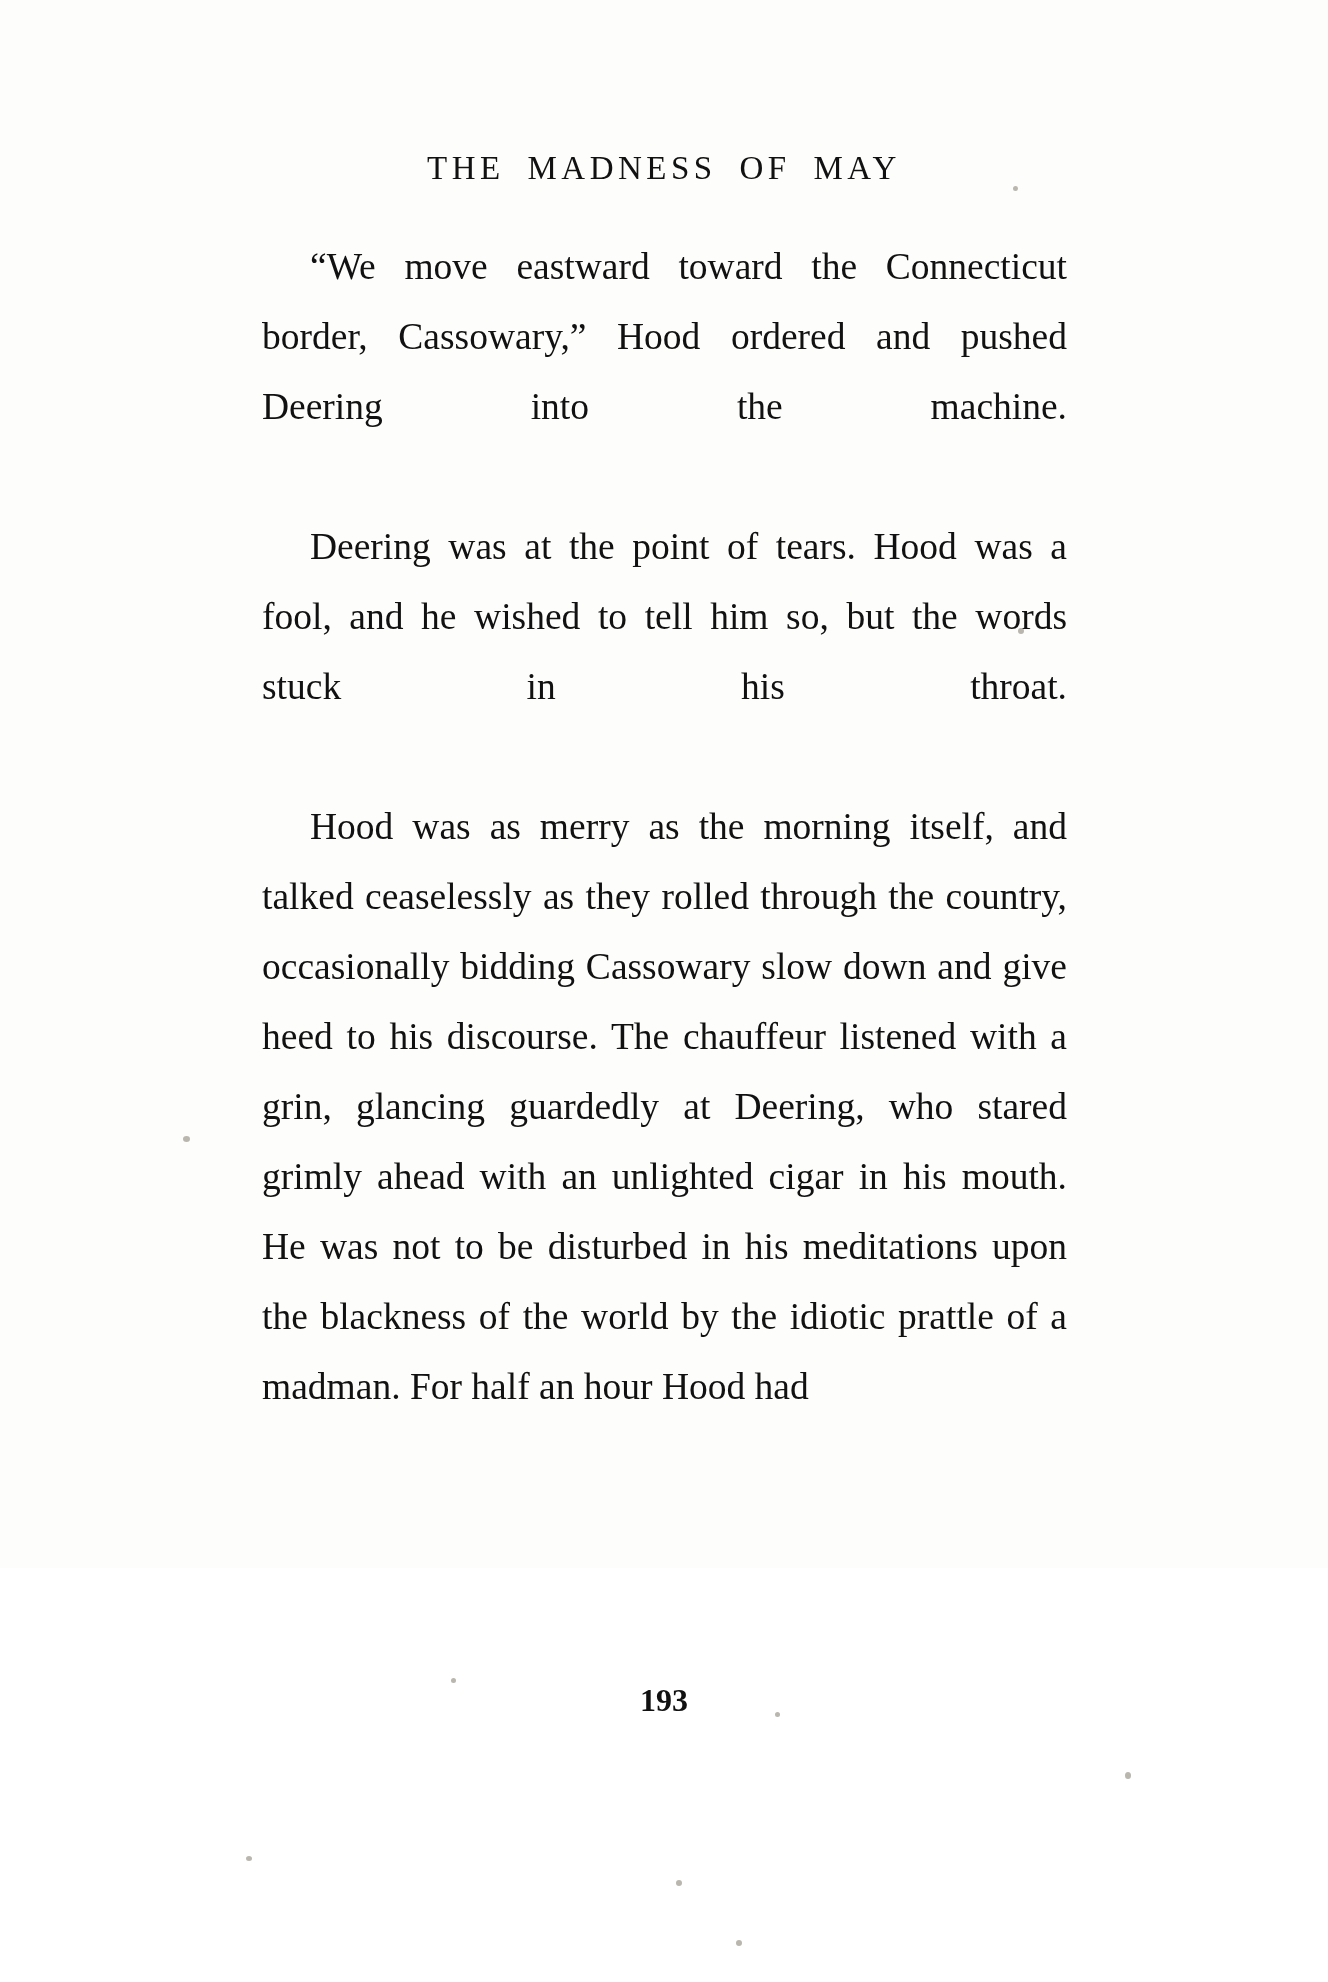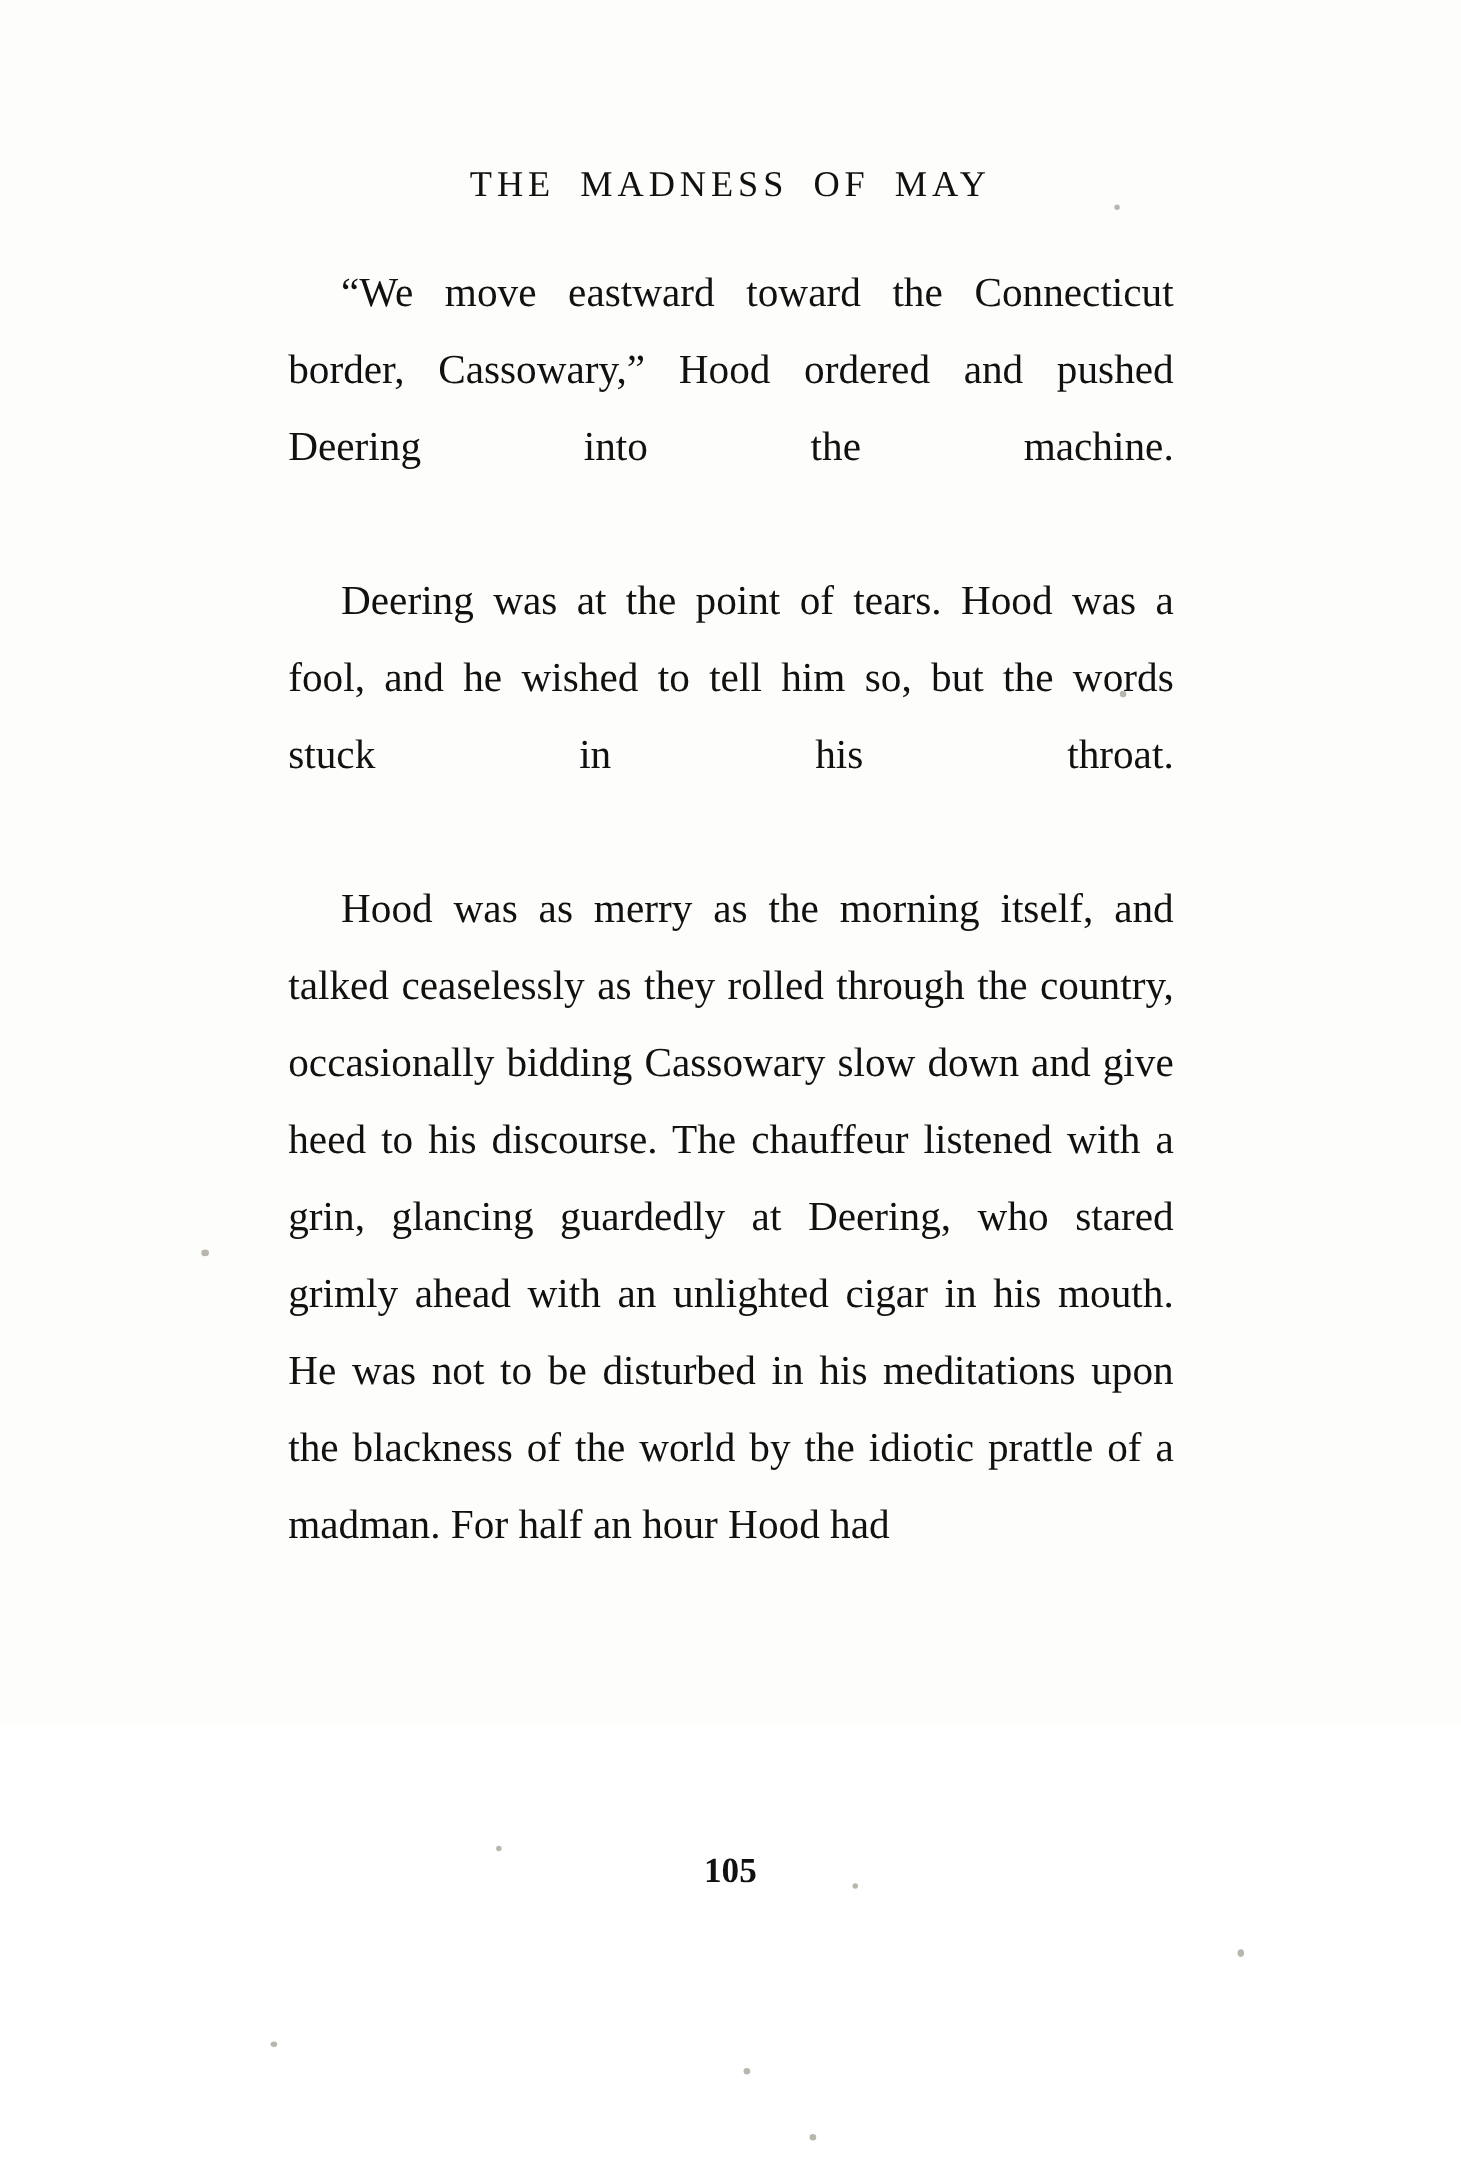--- a/index.html
+++ b/index.html
@@ -88,21 +88,21 @@
 <div class="page">
 
   <div class="running-head">THE MADNESS OF MAY</div>
 
   <div class="text-block">
     <p class="para indent">“We move eastward toward the Connecticut border, Cassowary,” Hood ordered and pushed Deering into the machine.</p>
     <p class="para indent">Deering was at the point of tears. Hood was a fool, and he wished to tell him so, but the words stuck in his throat.</p>
     <p class="para indent nostretch">Hood was as merry as the morning itself, and talked ceaselessly as they rolled through the country, occasionally bidding Cassowary slow down and give heed to his discourse. The chauffeur listened with a grin, glancing guardedly at Deering, who stared grimly ahead with an unlighted cigar in his mouth. He was not to be disturbed in his meditations upon the blackness of the world by the idiotic prattle of a madman. For half an hour Hood had</p>
   </div>
 
-  <div class="folio">105</div>
+  <div class="folio">193</div>
 
   <div class="speck" style="left:1013px;top:186px;width:5px;height:5px;"></div>
   <div class="speck" style="left:1018px;top:628px;width:6px;height:6px;"></div>
   <div class="speck" style="left:183px;top:1136px;width:7px;height:6px;"></div>
   <div class="speck" style="left:451px;top:1678px;width:5px;height:5px;"></div>
   <div class="speck" style="left:775px;top:1712px;width:5px;height:5px;"></div>
   <div class="speck" style="left:1125px;top:1772px;width:6px;height:7px;"></div>
   <div class="speck" style="left:246px;top:1856px;width:6px;height:5px;"></div>
   <div class="speck" style="left:676px;top:1880px;width:6px;height:6px;"></div>
   <div class="speck" style="left:736px;top:1940px;width:6px;height:6px;"></div>

